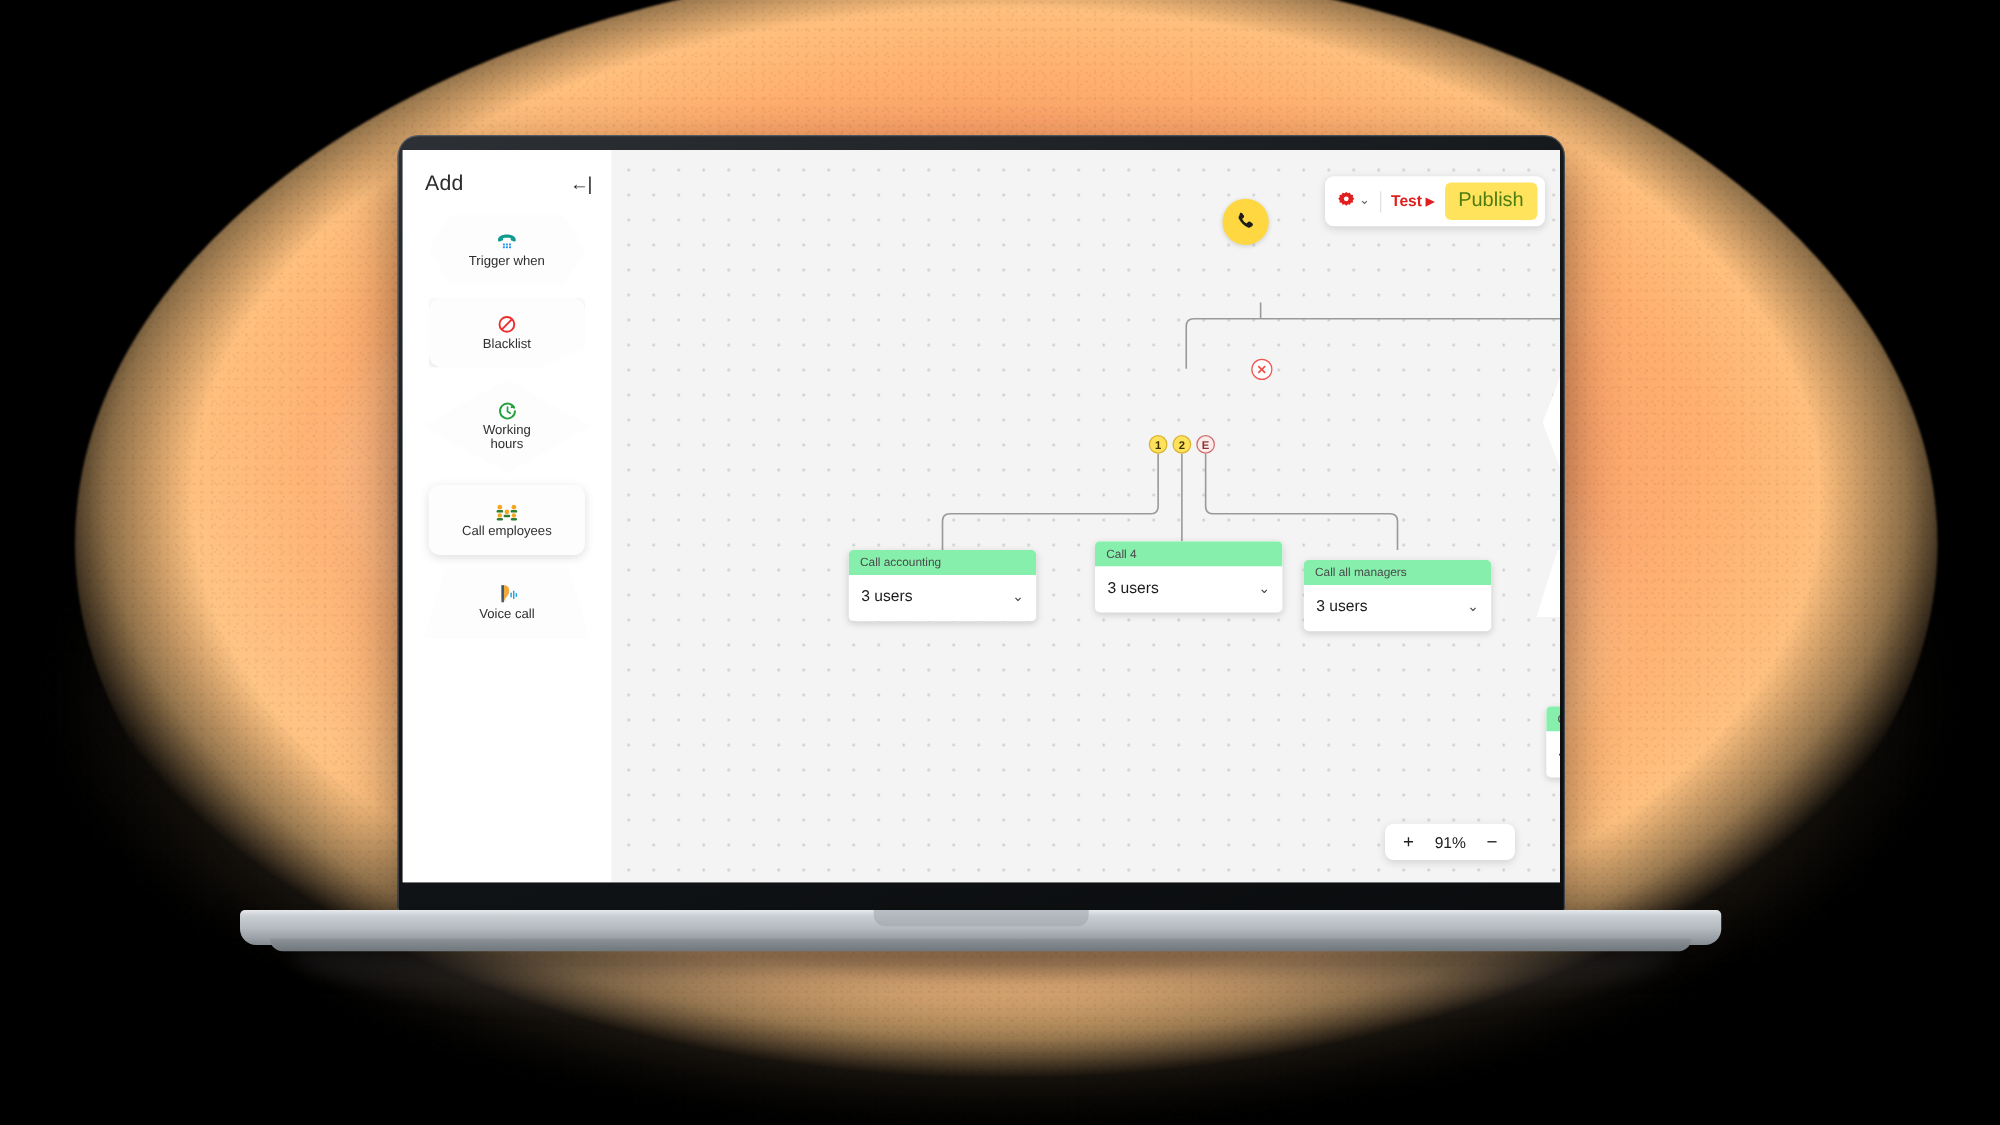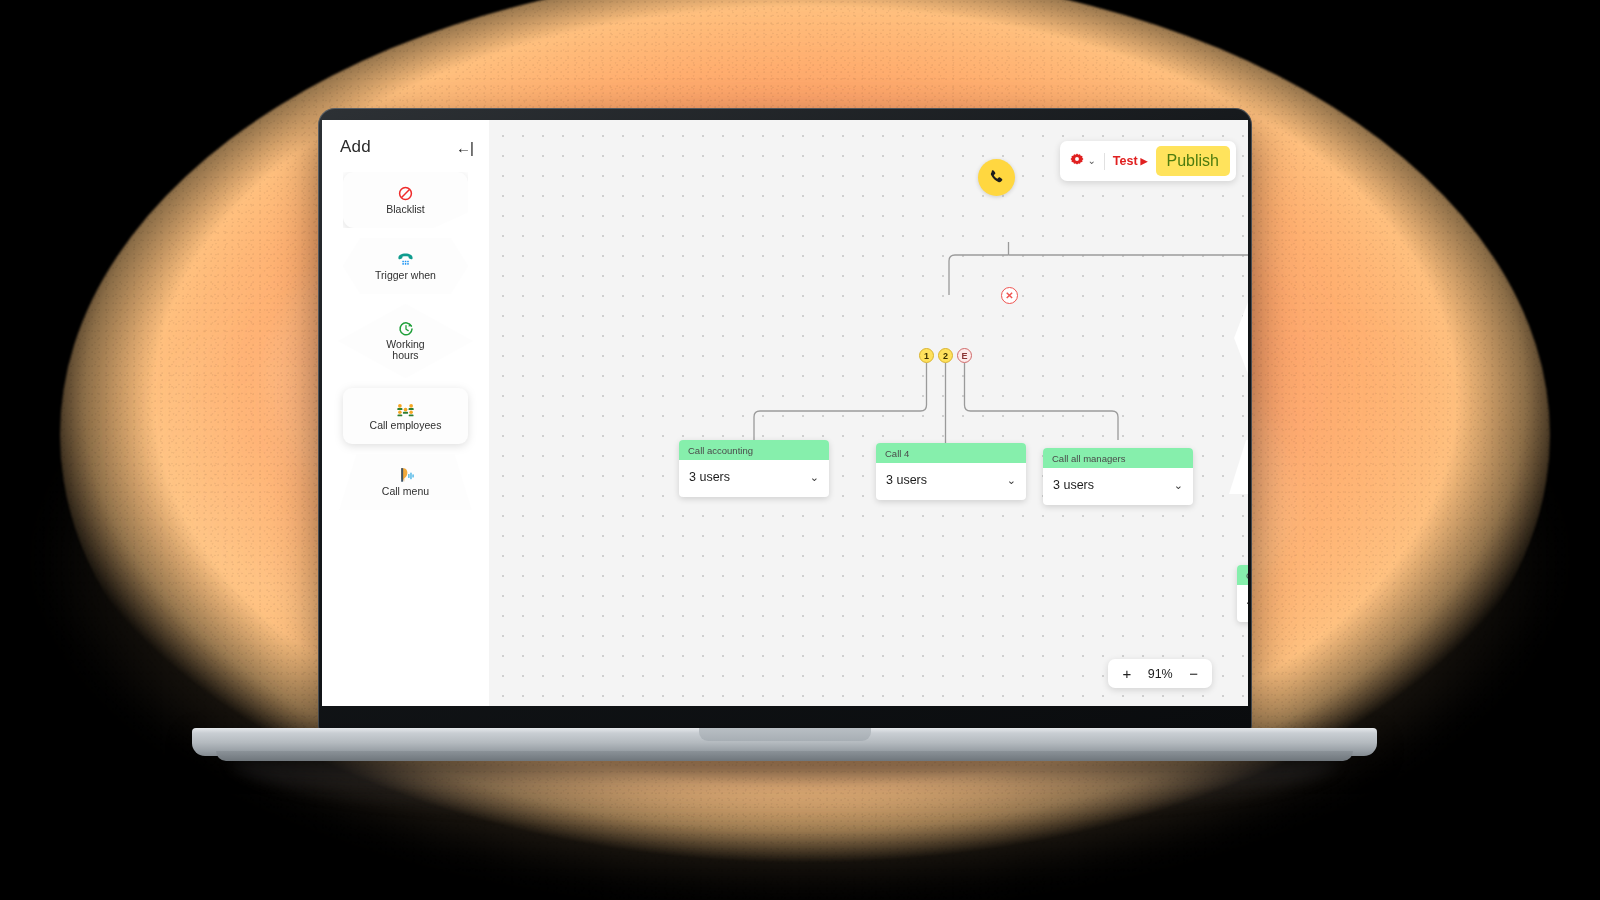--- a/index.html
+++ b/index.html
@@ -355,21 +355,21 @@
     padding: 5px 9px 4px;
   }
   .card .cbody {
     display: flex; align-items: center; justify-content: space-between;
     padding: 10px 10px 13px;
   }
   .card .cval { font-size: 12.5px; color: #1c1c1c; }
   .card .cchev { font-size: 11px; color: #3a3a3a; }
 
   .c-accounting { left: 190px; top: 320px; }
-  .c-call4      { left: 387px; top: 323px; }
+  .c-call4      { left: 387px; top: 313px; }
   .c-managers   { left: 554px; top: 328px; }
   .c-support    { left: 748px; top: 445px; }
 
   
   .wires { position: absolute; inset: 0; z-index: 2; pointer-events: none; }
   .wires path, .wires line { fill: none; stroke: #9a9a9a; stroke-width: 1.3; }
 </style>
 </head>
 <body>
 
@@ -392,46 +392,46 @@
     <div class="screen">
       <div class="app">
 
         <aside class="sidebar">
           <div class="sb-head">
             <span class="sb-title">Add</span>
             <span class="collapse-icon">←|</span>
           </div>
 
           <div class="sb-list">
-
-            <div class="sb-card shp-blacklist">
-              <span class="ic">
-                <svg width="15" height="15" viewBox="0 0 16 16" aria-hidden="true">
-                  <circle cx="8" cy="8" r="6.3" fill="none" stroke="#ef2b2b" stroke-width="1.6"></circle>
-                  <line x1="3.8" y1="12.2" x2="12.2" y2="3.8" stroke="#ef2b2b" stroke-width="1.6"></line>
-                </svg>
-              </span>
-              <span class="lbl">Blacklist</span>
-            </div>
 
             <div class="sb-card shp-hex">
               <span class="ic">
                 <svg width="17" height="15" viewBox="0 0 18 16" aria-hidden="true">
                   <path d="M1.4 6.4C1.4 3.4 4.6 1.6 9 1.6s7.6 1.8 7.6 4.8c0 1.1-.8 1.6-1.6 1.3l-2-.8c-.6-.2-.8-.7-.7-1.2l.1-.7c-1-.4-2.2-.5-3.4-.5s-2.4.1-3.4.5l.1.7c.1.5-.1 1-.7 1.2l-2 .8C2.2 8 1.4 7.5 1.4 6.4z" fill="#0f9c8e"></path>
                   <g fill="#2196f3">
                     <rect x="5.6" y="9.3" width="1.7" height="1.7" rx=".4"></rect>
                     <rect x="8.2" y="9.3" width="1.7" height="1.7" rx=".4"></rect>
                     <rect x="10.8" y="9.3" width="1.7" height="1.7" rx=".4"></rect>
                     <rect x="5.6" y="11.8" width="1.7" height="1.7" rx=".4"></rect>
                     <rect x="8.2" y="11.8" width="1.7" height="1.7" rx=".4"></rect>
                     <rect x="10.8" y="11.8" width="1.7" height="1.7" rx=".4"></rect>
                   </g>
                 </svg>
               </span>
               <span class="lbl">Trigger when</span>
+            </div>
+
+            <div class="sb-card shp-blacklist">
+              <span class="ic">
+                <svg width="15" height="15" viewBox="0 0 16 16" aria-hidden="true">
+                  <circle cx="8" cy="8" r="6.3" fill="none" stroke="#ef2b2b" stroke-width="1.6"></circle>
+                  <line x1="3.8" y1="12.2" x2="12.2" y2="3.8" stroke="#ef2b2b" stroke-width="1.6"></line>
+                </svg>
+              </span>
+              <span class="lbl">Blacklist</span>
             </div>
 
             <div class="sb-card shp-diamond">
               <span class="ic">
                 <svg width="16" height="16" viewBox="0 0 16 16" aria-hidden="true">
                   <path d="M13.4 5.2A6 6 0 1 0 14 8" fill="none" stroke="#21a03b" stroke-width="1.5" stroke-linecap="round"></path>
                   <path d="M11.4 2.4l2.4 2.6-3.4.5z" fill="#21a03b"></path>
                   <path d="M8 4.6v3.6l2.2 1.4" fill="none" stroke="#21a03b" stroke-width="1.3" stroke-linecap="round"></path>
                 </svg>
               </span>
@@ -463,21 +463,21 @@
                 <svg width="19" height="17" viewBox="0 0 20 18" aria-hidden="true">
                   <path d="M5.4 1.2h2.6c2.4 0 4 2 4 4.6s-1.2 5-3.2 6.2l-.2 3.6-1.1-3.2H5.4z" fill="#f2a93b"></path>
                   <path d="M5.4 1.2h2.1v14.4H5.4z" fill="#3f5568"></path>
                   <g stroke="#1fa3e0" stroke-width="1.2" stroke-linecap="round">
                     <line x1="13.6" y1="8" x2="13.6" y2="11"></line>
                     <line x1="15.8" y1="6.4" x2="15.8" y2="12.4"></line>
                     <line x1="18" y1="8.4" x2="18" y2="10.6"></line>
                   </g>
                 </svg>
               </span>
-              <span class="lbl">Call menu</span>
+              <span class="lbl">Voice call</span>
             </div>
 
           </div>
         </aside>
 
         <main class="canvas">
 
           <div class="toolbar">
             <div class="tb-gear">
               <span class="gear-glyph">

